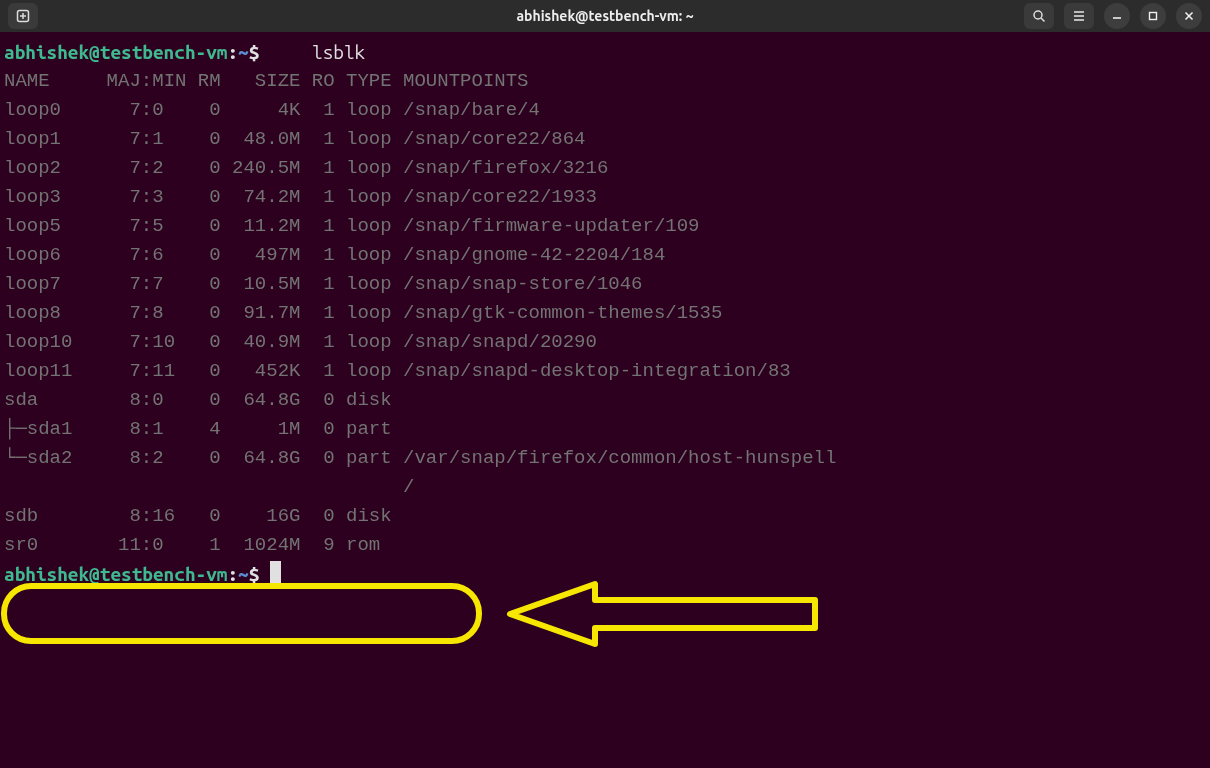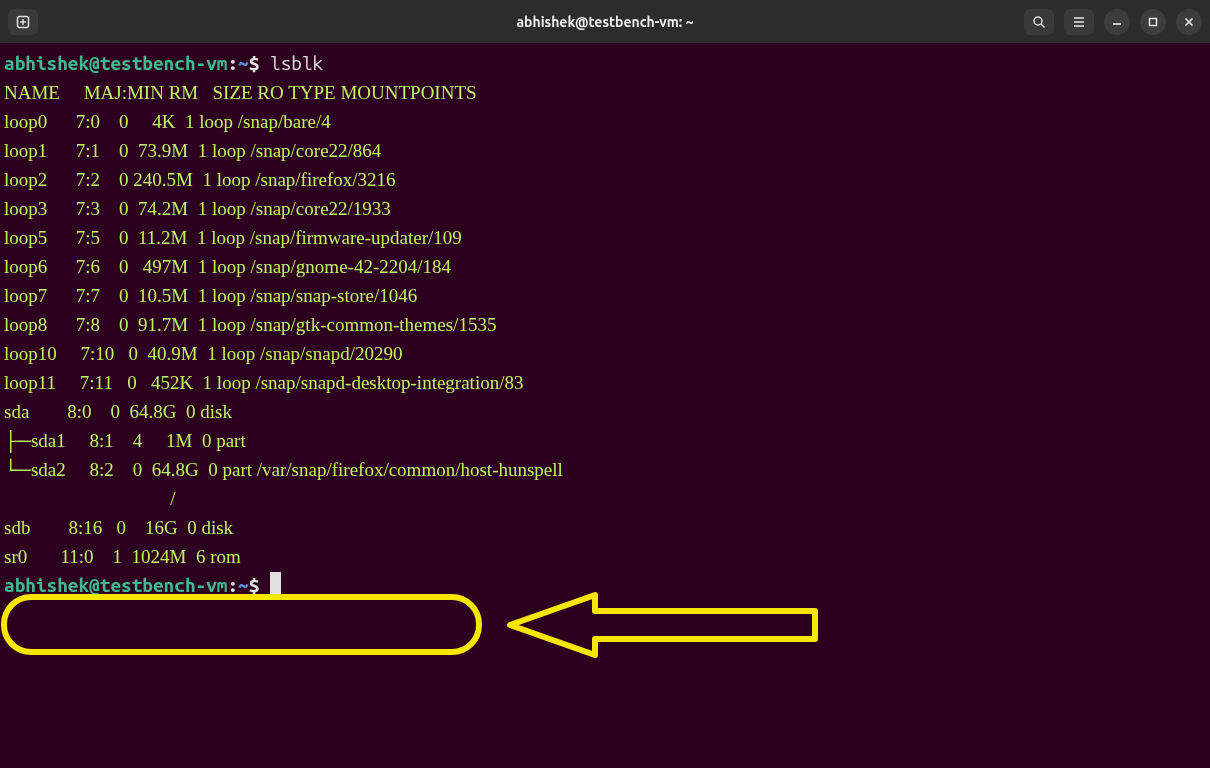--- a/index.html
+++ b/index.html
@@ -5,21 +5,21 @@
   * { margin: 0; padding: 0; box-sizing: border-box; }
   body {
     background: #2c001e;
     font-family: 'Ubuntu Mono', 'DejaVu Sans Mono', 'Courier New', monospace;
     width: 1210px;
     height: 768px;
     overflow: hidden;
     position: relative;
   }
   .titlebar {
-    height: 43px;
+    height: 32px;
     background: #2c2c2c;
     display: flex;
     align-items: center;
     padding: 0 8px;
     color: #f0f0f0;
   }
   .titlebar-left {
     display: flex;
     align-items: center;
     gap: 8px;
@@ -67,24 +67,24 @@
     font-size: 19px;
     line-height: 29px;
     color: #e0e0e0;
     letter-spacing: 0px;
     position: relative;
   }
   .prompt-user { color: #3fb98f; font-weight: bold; text-align: right; }
   .prompt-colon { color: #e0e0e0; font-weight: bold; }
   .prompt-path { color: #5c8ed6; font-weight: bold; }
   .prompt-dollar { color: #e0e0e0; font-weight: bold; }
-  .cmd { color: #e0e0e0; }
+  .cmd { color: #e0e0e0; margin-left: 42px; }
   pre.output {
-    font-family: Liberation Serif, serif;
-    color: #bef264;
+    font-family: Liberation Mono, monospace;
+    color: #737373;
     white-space: pre;
   }
   .cursor {
     display: inline-block;
     width: 11px;
     height: 22px;
     background: #e0e0e0;
     vertical-align: text-bottom;
     margin-bottom: 2px;
   }
@@ -142,35 +142,35 @@
     </div>
   </div>
 </div>
 
 <div class="terminal">
   <div>
     <span class="prompt-user">abhishek@testbench-vm</span><span class="prompt-colon">:</span><span class="prompt-path">~</span><span class="prompt-dollar">$</span> <span class="cmd">lsblk</span>
   </div>
   <pre class="output">NAME     MAJ:MIN RM   SIZE RO TYPE MOUNTPOINTS</pre>
   <pre class="output">loop0      7:0    0     4K  1 loop /snap/bare/4</pre>
-  <pre class="output">loop1      7:1    0  73.9M  1 loop /snap/core22/864</pre>
+  <pre class="output">loop1      7:1    0  48.0M  1 loop /snap/core22/864</pre>
   <pre class="output">loop2      7:2    0 240.5M  1 loop /snap/firefox/3216</pre>
   <pre class="output">loop3      7:3    0  74.2M  1 loop /snap/core22/1933</pre>
   <pre class="output">loop5      7:5    0  11.2M  1 loop /snap/firmware-updater/109</pre>
   <pre class="output">loop6      7:6    0   497M  1 loop /snap/gnome-42-2204/184</pre>
   <pre class="output">loop7      7:7    0  10.5M  1 loop /snap/snap-store/1046</pre>
   <pre class="output">loop8      7:8    0  91.7M  1 loop /snap/gtk-common-themes/1535</pre>
   <pre class="output">loop10     7:10   0  40.9M  1 loop /snap/snapd/20290</pre>
   <pre class="output">loop11     7:11   0   452K  1 loop /snap/snapd-desktop-integration/83</pre>
   <pre class="output">sda        8:0    0  64.8G  0 disk </pre>
   <pre class="output">├─sda1     8:1    4     1M  0 part </pre>
   <pre class="output">└─sda2     8:2    0  64.8G  0 part /var/snap/firefox/common/host-hunspell</pre>
   <pre class="output">                                   /</pre>
   <pre class="output">sdb        8:16   0    16G  0 disk </pre>
-  <pre class="output">sr0       11:0    1  1024M  6 rom  </pre>
+  <pre class="output">sr0       11:0    1  1024M  9 rom  </pre>
   <div>
     <span class="prompt-user">abhishek@testbench-vm</span><span class="prompt-colon">:</span><span class="prompt-path">~</span><span class="prompt-dollar">$</span> <span class="cursor"></span>
   </div>
 
   <div class="annotation">
     <svg width="830" height="75" viewBox="0 0 830 75">
 
       <rect x="4" y="6" width="475" height="55" rx="27" ry="27" fill="none" stroke="#f7e600" stroke-width="6"></rect>
 
       <g fill="none" stroke="#f7e600" stroke-width="6" stroke-linejoin="round">

